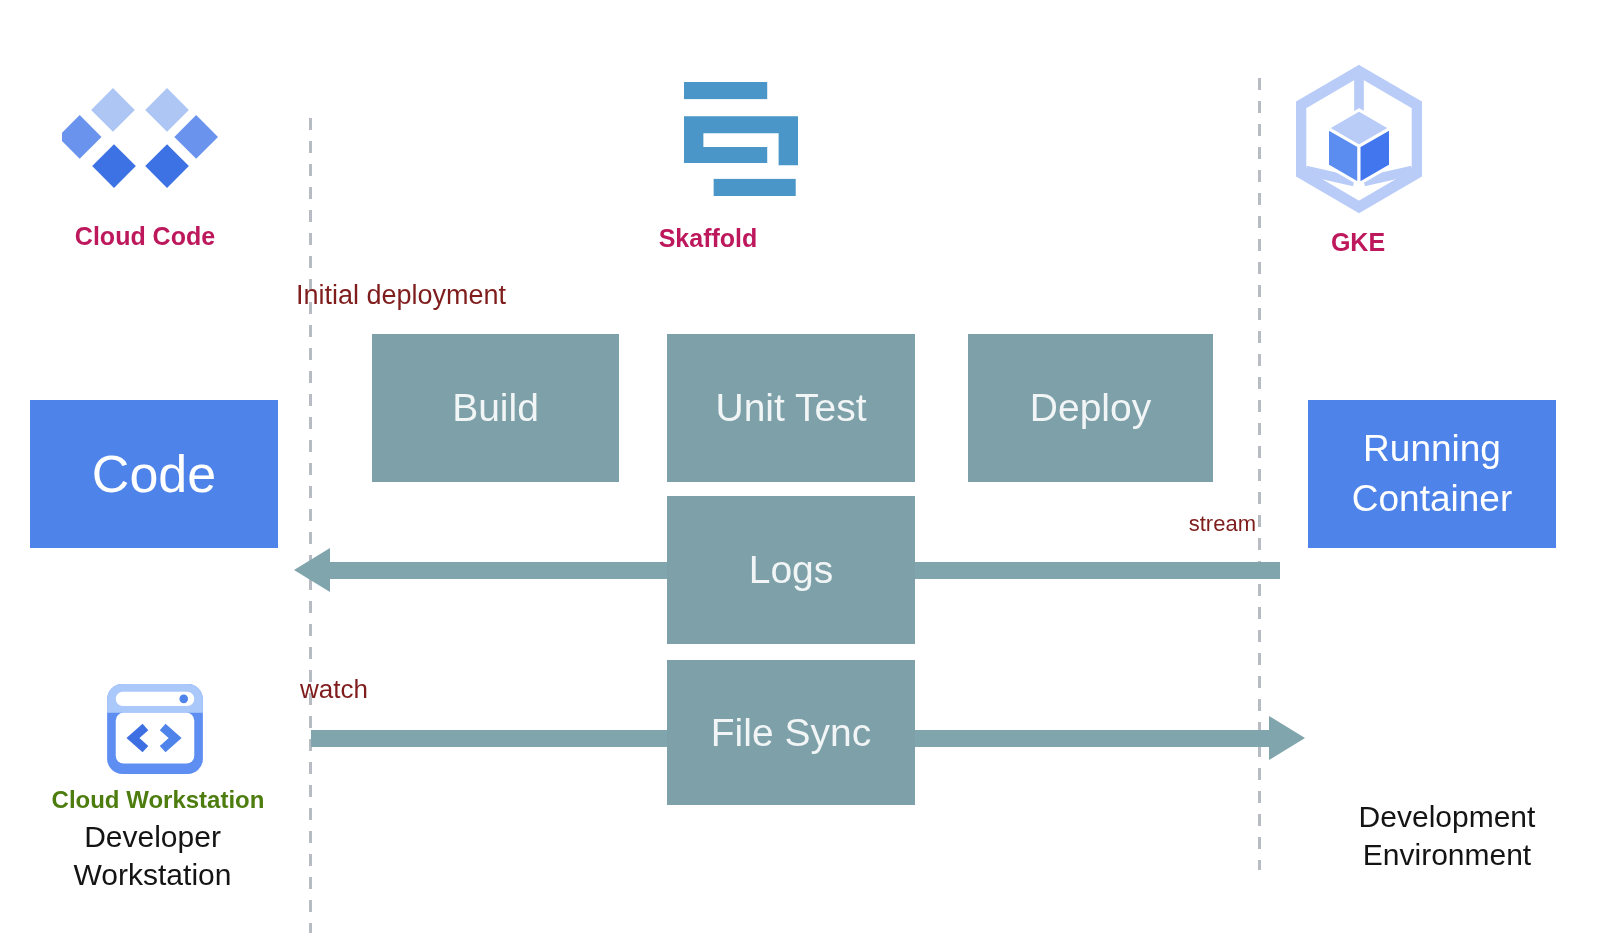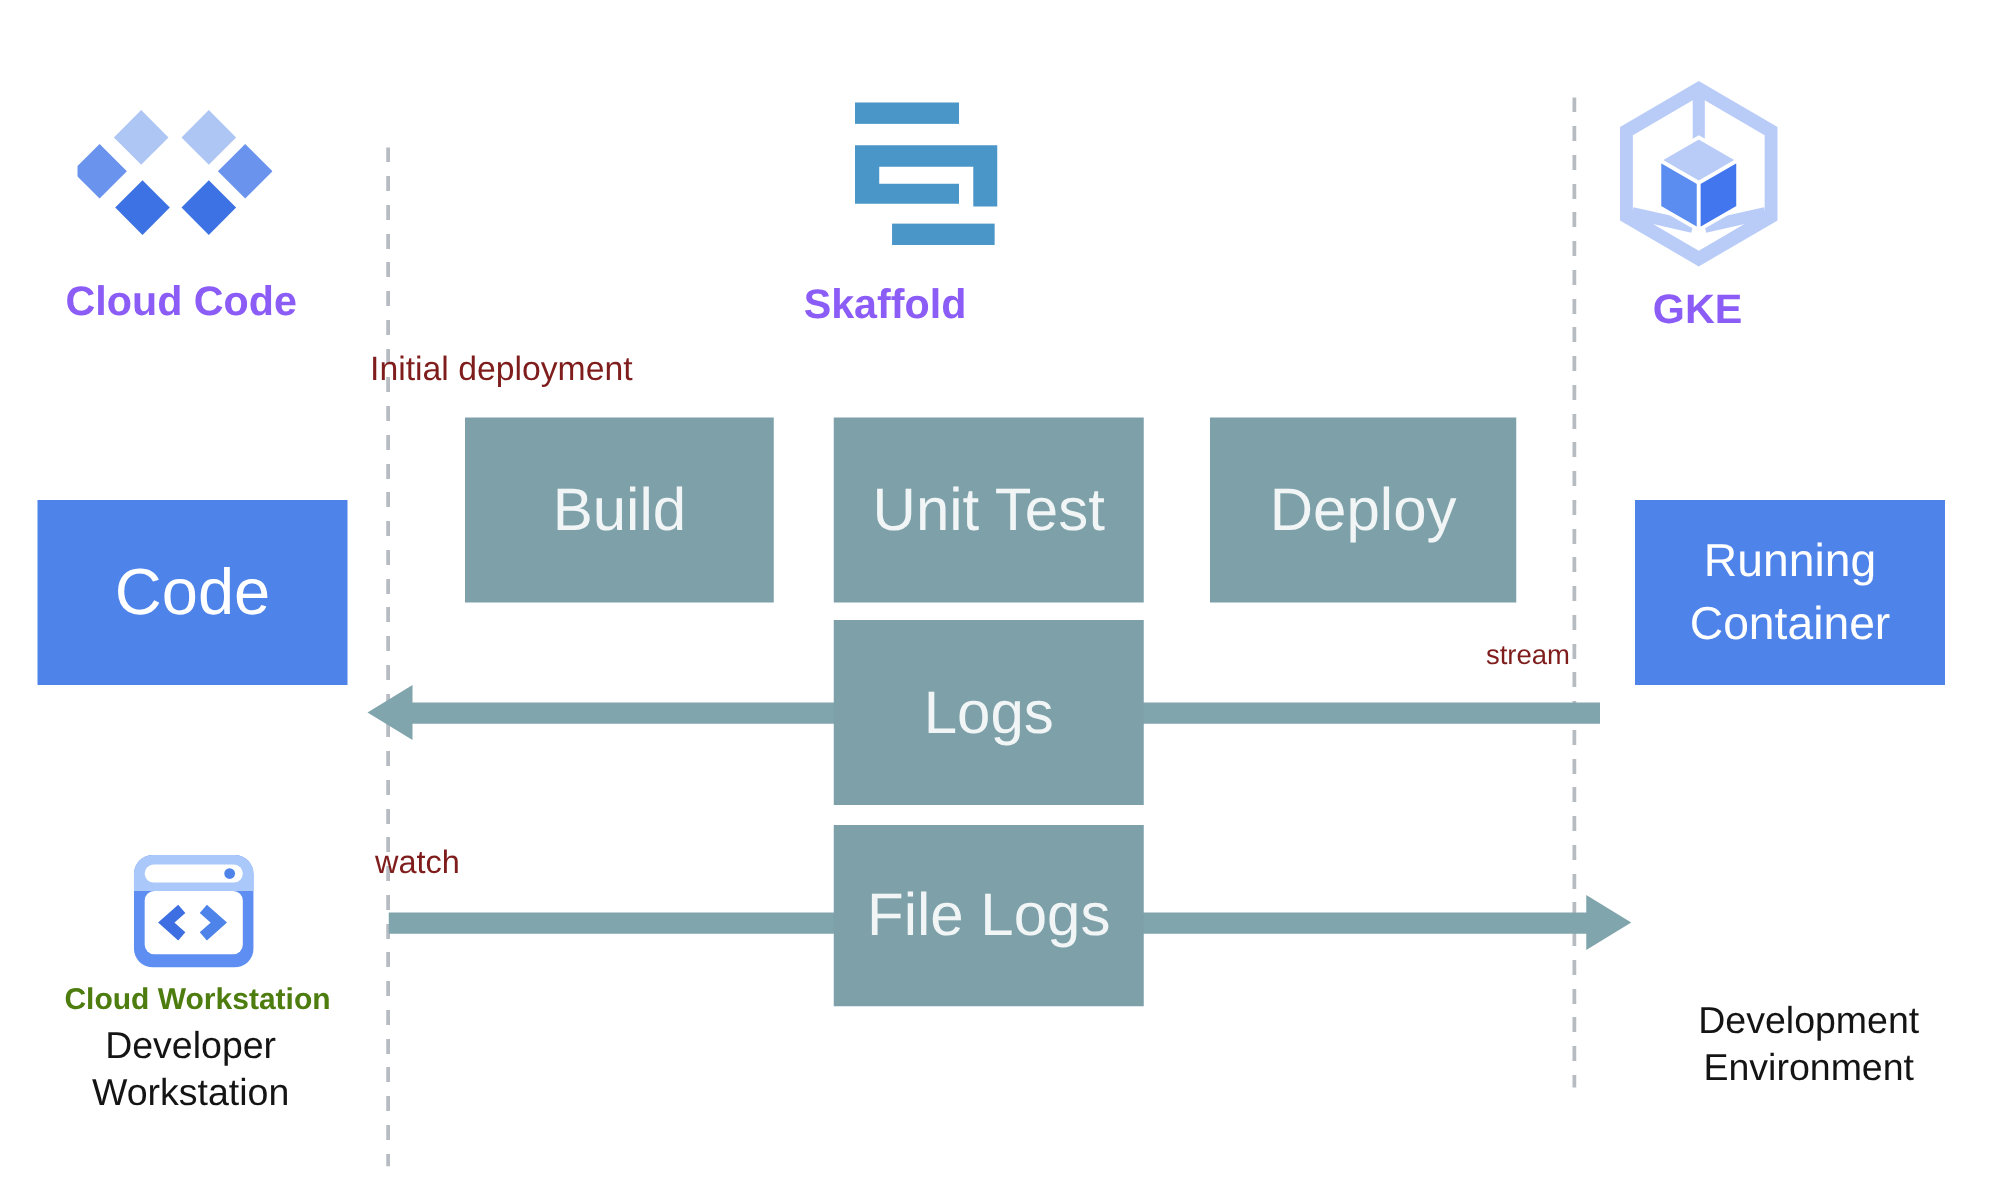--- a/index.html
+++ b/index.html
@@ -4,37 +4,37 @@
 <style>
   html,body{margin:0;padding:0;background:#ffffff;}
   body{font-family:"Liberation Sans", sans-serif;}
   .canvas{position:relative;width:1600px;height:948px;background:#ffffff;overflow:hidden;}
 
   .vline{position:absolute;width:3px;
          background:repeating-linear-gradient(180deg,#b6bcc2 0 12px,transparent 12px 23px);}
   .vline.left{left:309px;top:118px;height:815px;}
   .vline.right{left:1258px;top:78px;height:792px;}
 
-  .hdr-label{position:absolute;text-align:center;font-weight:bold;font-size:33px;color:#8b5cf6;}
+  .hdr-label{position:absolute;text-align:center;font-weight:bold;font-size:25px;color:#be185d;}
   .hdr-label.cc{left:40px;top:222px;width:210px;}
   .hdr-label.sk{left:608px;top:224px;width:200px;}
   .hdr-label.gke{left:1258px;top:228px;width:200px;}
 
   .icon{position:absolute;}
   .icon.cc{left:62px;top:86px;width:156px;height:104px;}
   .icon.sk{left:684px;top:80px;width:114px;height:118px;}
   .icon.gke{left:1296px;top:64px;width:126px;height:150px;}
   .icon.cw{left:107px;top:684px;width:96px;height:90px;}
 
   .anno{position:absolute;font-size:27px;color:#7f1d1d;}
   .anno.initial{left:296px;top:280px;}
   .anno.stream{left:1056px;top:511px;width:200px;text-align:right;font-size:22px;}
   .anno.watch{left:300px;top:674px;font-size:26px;}
 
-  .stage{position:absolute;background:#7da0a9;color:#f1f5f6;font-size:48px;
+  .stage{position:absolute;background:#7da0a9;color:#f1f5f6;font-size:39px;
          display:flex;align-items:center;justify-content:center;}
   .stage.build{left:372px;top:334px;width:247px;height:148px;}
   .stage.unit{left:667px;top:334px;width:248px;height:148px;}
   .stage.deploy{left:968px;top:334px;width:245px;height:148px;}
   .stage.logs{left:667px;top:496px;width:248px;height:148px;}
   .stage.fsync{left:667px;top:660px;width:248px;height:145px;}
 
   .node{position:absolute;background:#4e83ea;color:#ffffff;
         display:flex;align-items:center;justify-content:center;text-align:center;}
   .node.code{left:30px;top:400px;width:248px;height:148px;font-size:52px;}
@@ -94,21 +94,21 @@
   <div class="hdr-label gke">GKE</div>
 
   <div class="anno initial">Initial deployment</div>
   <div class="anno stream">stream</div>
   <div class="anno watch">watch</div>
 
   <div class="stage build">Build</div>
   <div class="stage unit">Unit Test</div>
   <div class="stage deploy">Deploy</div>
   <div class="stage logs">Logs</div>
-  <div class="stage fsync">File Logs</div>
+  <div class="stage fsync">File Sync</div>
 
   <div class="node code">Code</div>
   <div class="node rc">Running Container</div>
 
   <svg class="icon cw" viewBox="0 0 100 94">
     <rect x="0" y="0" width="100" height="94" rx="16" fill="#5E8EF2"></rect>
     <path d="M16,0 H84 A16,16 0 0 1 100,16 V30 H0 V16 A16,16 0 0 1 16,0 Z" fill="#ABC8FA"></path>
     <rect x="9" y="8" width="82" height="15" rx="7.5" fill="#ffffff"></rect>
     <circle cx="80" cy="15.5" r="4.5" fill="#4E83EA"></circle>
     <rect x="9" y="30" width="82" height="53" rx="8" fill="#ffffff"></rect>

